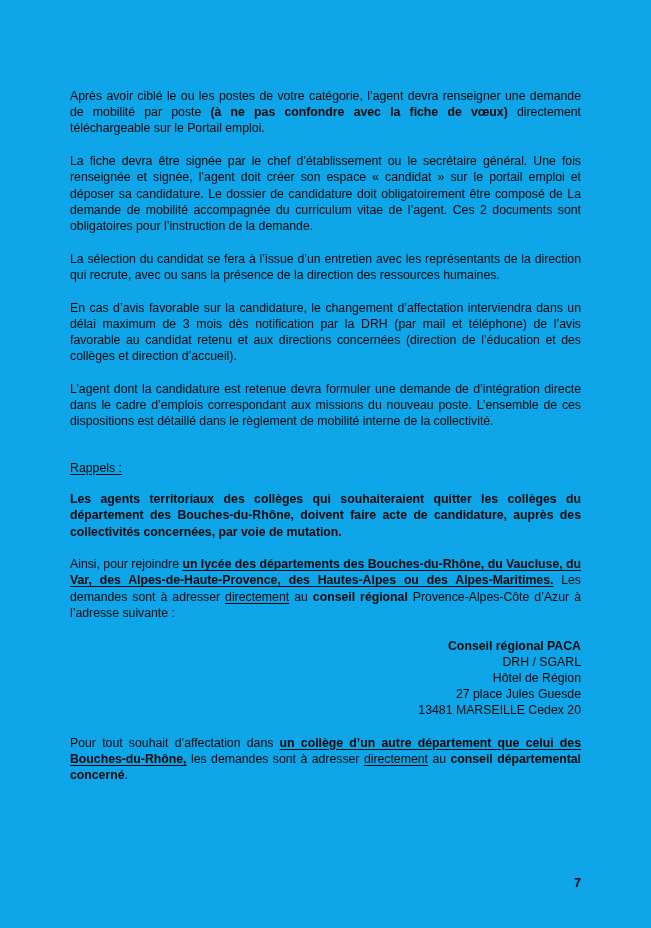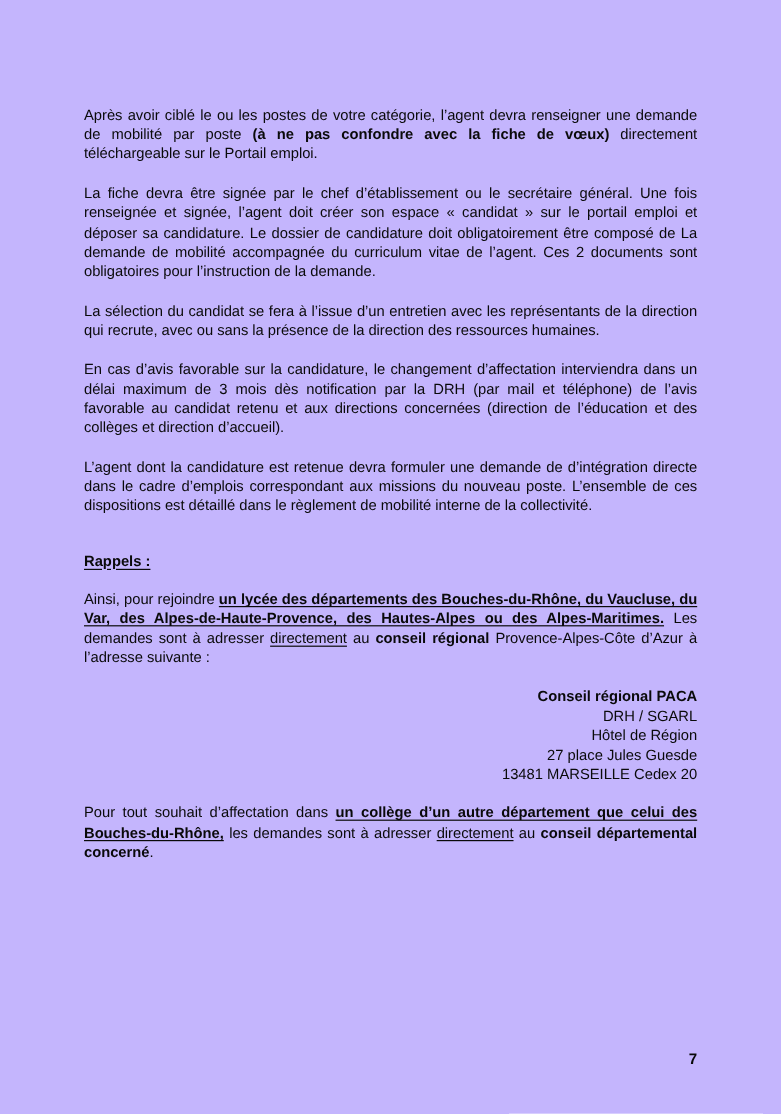--- a/index.html
+++ b/index.html
@@ -13,21 +13,21 @@
     position: relative;
     font-family: "Liberation Sans", sans-serif;
     color: #0a0a0a;
     overflow: hidden;
   }
   .page {
     position: absolute;
     left: 0; top: 0;
     width: 651px;
     height: 928px;
-    background: #c4b5fd;
+    background: #0ea5e9;
   }
   .content {
     position: absolute;
     left: 70px;
     top: 88px;
     width: 511px;
   }
   p.para {
     margin: 0 0 16.5px 0;
     font-size: 12.3px;
@@ -44,21 +44,21 @@
   }
   .bu {
     font-weight: bold;
     text-decoration: underline;
     text-underline-offset: 1.5px;
   }
   .rappels-head {
     margin: 0 0 15px 0;
     font-size: 12.3px;
     line-height: 16.2px;
-    font-weight: bold;
+    font-weight: normal;
     text-decoration: underline;
     text-underline-offset: 1.5px;
     display: block;
   }
   .rappels-head span { display: inline; }
   .bold-para {
     font-weight: bold;
   }
   .addr-block {
     margin: 12px 0 16px 0;
@@ -90,20 +90,21 @@
     <p class="para" id="p3"><span>La sélection du candidat se fera à l’issue d’un entretien avec les représentants de la direction qui recrute, avec ou sans la présence de la direction des ressources humaines.</span></p>
     <p class="para" id="p4"><span>En cas d’avis favorable sur la candidature, le changement d’affectation interviendra dans un délai maximum de 3 mois dès notification par la DRH (par mail et téléphone) de l’avis favorable au candidat retenu et aux directions concernées (direction de l’éducation et des collèges et direction d’accueil).</span></p>
     <p class="para spacer-bottom" id="p5"><span>L’agent dont la candidature est retenue devra formuler une demande de d’intégration directe dans le cadre d’emplois correspondant aux missions du nouveau poste. L’ensemble de ces dispositions est détaillé dans le règlement de mobilité interne de la collectivité.</span></p>
 
     <div style="height:14px"></div>
 
     <div class="rappels-head">
       <span>Rappels :</span>
     </div>
 
+    <p class="para bold-para" id="p6"><span class="b">Les agents territoriaux des collèges qui souhaiteraient quitter les collèges du département des Bouches-du-Rhône, doivent faire acte de candidature, auprès des collectivités concernées, par voie de mutation.</span></p>
     <p class="para" id="p7"><span>Ainsi, pour rejoindre </span><span class="bu">un lycée des départements des Bouches-du-Rhône, du Vaucluse, du Var, des Alpes-de-Haute-Provence, des Hautes-Alpes ou des Alpes-Maritimes.</span><span> Les demandes sont à adresser </span><span class="u">directement</span><span> au </span><span class="b">conseil régional</span><span> Provence-Alpes-Côte d’Azur à l’adresse suivante :</span></p>
 
     <div class="addr-block" id="addr">
         <span class="addr-line bold">Conseil régional PACA</span>
         <span class="addr-line">DRH / SGARL</span>
         <span class="addr-line">Hôtel de Région</span>
         <span class="addr-line">27 place Jules Guesde</span>
         <span class="addr-line">13481 MARSEILLE Cedex 20</span>
       </div>
 

